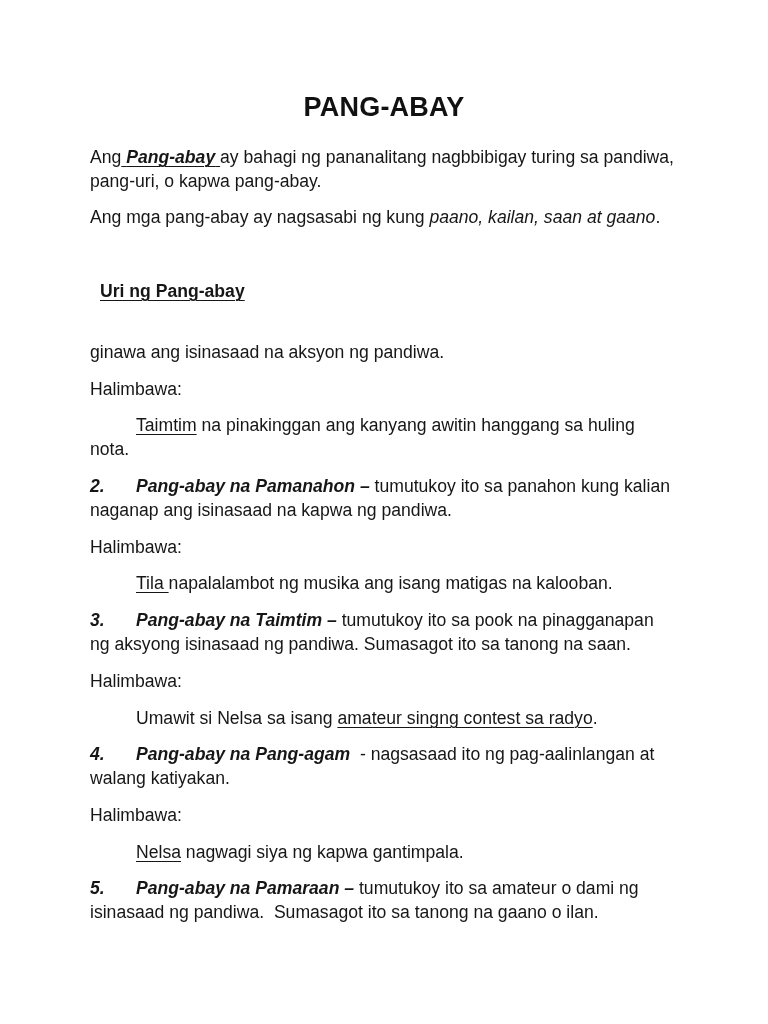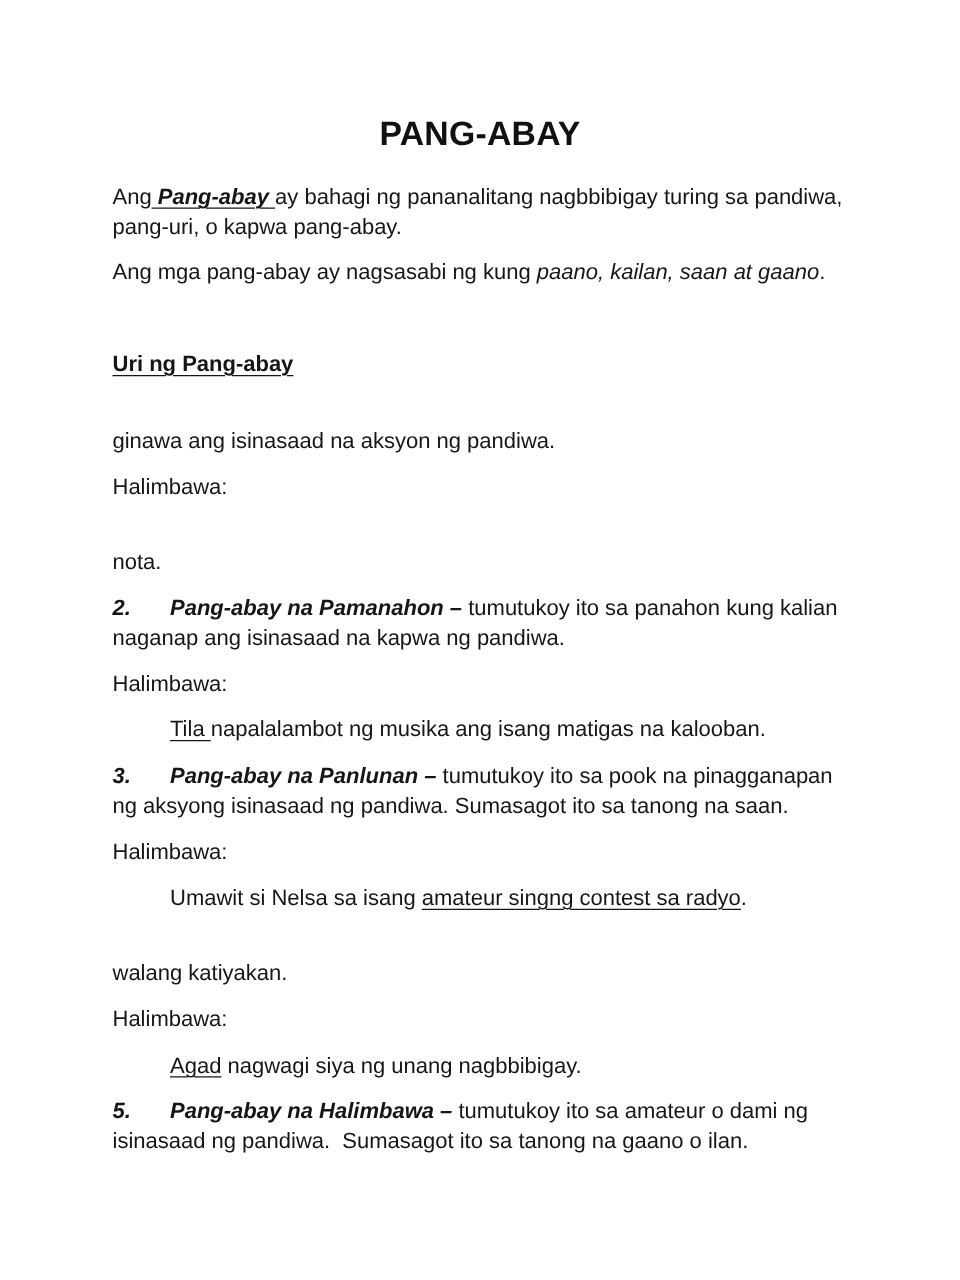--- a/index.html
+++ b/index.html
@@ -11,52 +11,54 @@
   .page { position: absolute; left: 0; top: 0; width: 768px; height: 977px; }
   .title {
     position: absolute; left: 0; width: 768px; top: 92px;
     text-align: center; font-weight: bold; font-size: 27px; letter-spacing: 0.2px;
     color: #111;
   }
   .line { position: absolute; left: 90px; white-space: nowrap; line-height: 22px; }
   .indent { left: 136px; }
   .u { text-decoration: underline; text-underline-offset: 3px; text-decoration-thickness: 1px; }
   .bi { font-weight: bold; font-style: italic; }
-  .b { font-weight: bold; }
+  .b { font-weight: bold; margin-left: 10px; }
   .i { font-style: italic; }
   .num { display: inline-block; width: 46px; font-weight: bold; font-style: italic; }
 </style>
 </head>
 <body>
 
 <div class="page">
 
   <div class="title">PANG-ABAY</div>
 
   <div class="line" style="top:170px">pang-uri, o kapwa pang-abay.</div>
   <div class="line" style="top:146px"><span>Ang</span><span class="u"> <span class="bi">Pang-abay</span> </span><span> ay bahagi ng pananalitang nagbbibigay turing sa pandiwa,</span></div>
 
   <div class="line" style="top:206px"><span>Ang mga pang-abay ay nagsasabi ng kung </span><span class="i">paano, kailan, saan at gaano</span><span>.</span></div>
 
   <div class="line b u" style="top:280px">Uri ng Pang-abay</div>
 
   <div class="line" style="top:341px">ginawa ang isinasaad na aksyon ng pandiwa.</div>
   <div class="line" style="top:378px">Halimbawa:</div>
+  <div class="line indent" style="top:414px"><span class="u">Taimtim</span><span> na pinakinggan ang kanyang awitin hanggang sa huling</span></div>
   <div class="line" style="top:438px">nota.</div>
 
   <div class="line" style="top:475px"><span class="num">2.</span><span class="bi">Pang-abay na Pamanahon –</span><span> tumutukoy ito sa panahon kung kalian</span></div>
   <div class="line" style="top:499px">naganap ang isinasaad na kapwa ng pandiwa.</div>
   <div class="line" style="top:536px">Halimbawa:</div>
   <div class="line indent" style="top:572px"><span class="u">Tila </span><span>napalalambot ng musika ang isang matigas na kalooban.</span></div>
 
-  <div class="line" style="top:609px"><span class="num">3.</span><span class="bi">Pang-abay na Panlunan –</span><span> tumutukoy ito sa pook na pinagganapan</span></div>
+  <div class="line" style="top:609px"><span class="num">3.</span><span class="bi">Pang-abay na Taimtim –</span><span> tumutukoy ito sa pook na pinagganapan</span></div>
   <div class="line" style="top:633px">ng aksyong isinasaad ng pandiwa.  Sumasagot ito sa tanong na saan.</div>
   <div class="line" style="top:670px">Halimbawa:</div>
   <div class="line indent" style="top:707px"><span>Umawit si Nelsa sa isang </span><span class="u">amateur singng contest sa radyo</span><span>.</span></div>
 
+  <div class="line" style="top:743px"><span class="num">4.</span><span class="bi">Pang-abay na Pang-agam</span><span style="white-space:pre">  - nagsasaad ito ng pag-aalinlangan at</span></div>
   <div class="line" style="top:767px">walang katiyakan.</div>
   <div class="line" style="top:804px">Halimbawa:</div>
-  <div class="line indent" style="top:841px"><span class="u">Agad</span><span> nagwagi siya ng unang nagbbibigay.</span></div>
+  <div class="line indent" style="top:841px"><span class="u">Nelsa</span><span> nagwagi siya ng kapwa gantimpala.</span></div>
 
-  <div class="line" style="top:877px"><span class="num">5.</span><span class="bi">Pang-abay na Halimbawa –</span><span> tumutukoy ito sa amateur o dami ng</span></div>
+  <div class="line" style="top:877px"><span class="num">5.</span><span class="bi">Pang-abay na Pamaraan –</span><span> tumutukoy ito sa amateur o dami ng</span></div>
   <div class="line" style="top:901px; white-space:pre">isinasaad ng pandiwa.  Sumasagot ito sa tanong na gaano o ilan.</div>
 
 </div>
 
 </body></html>

